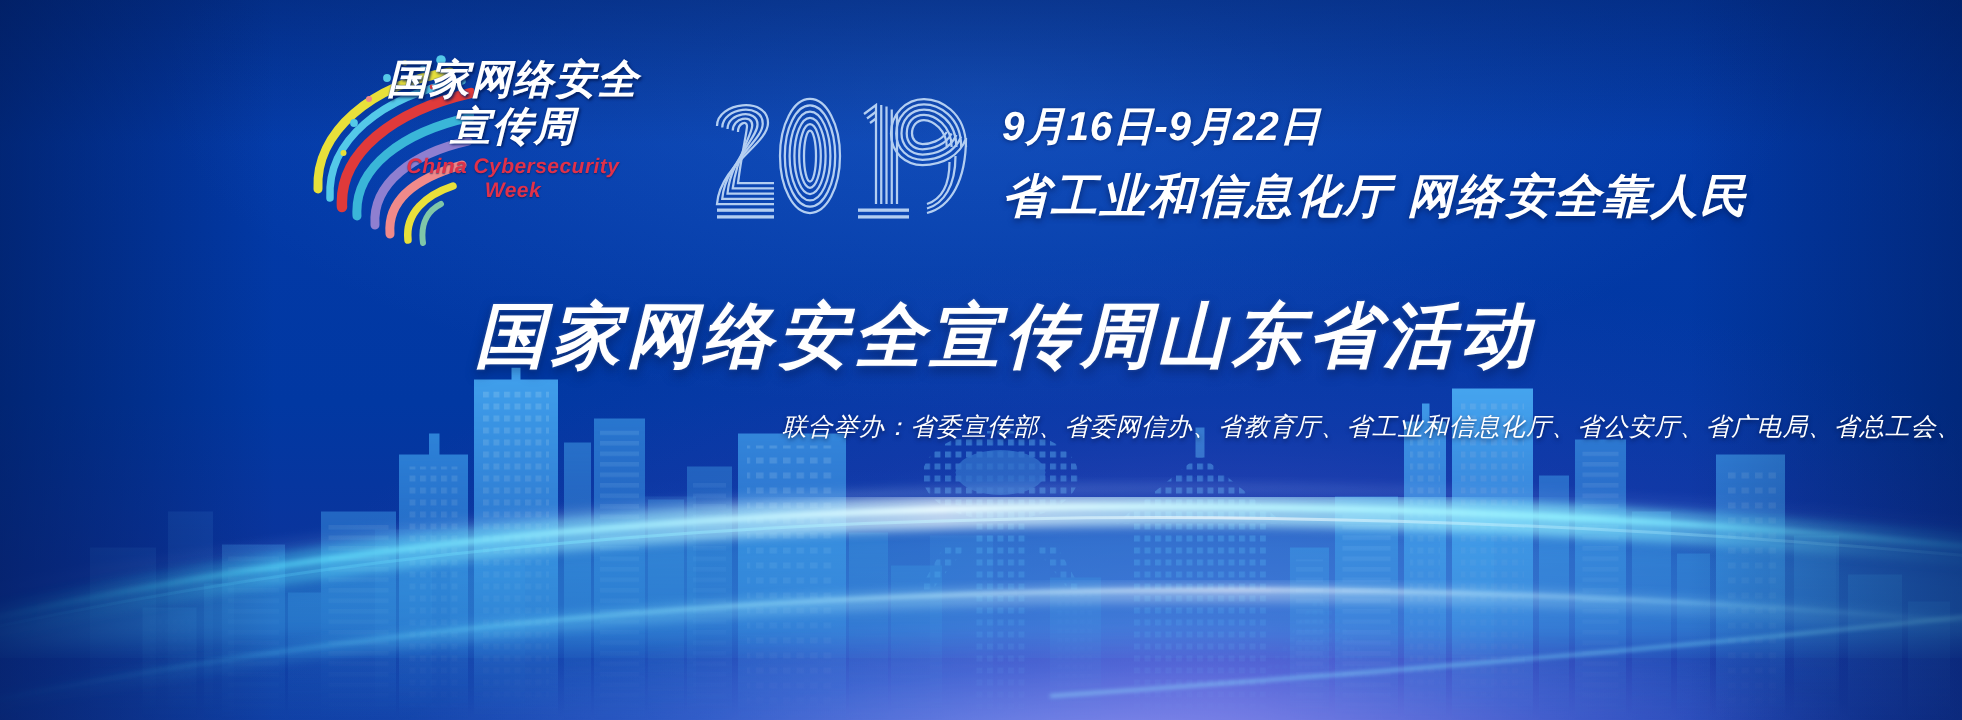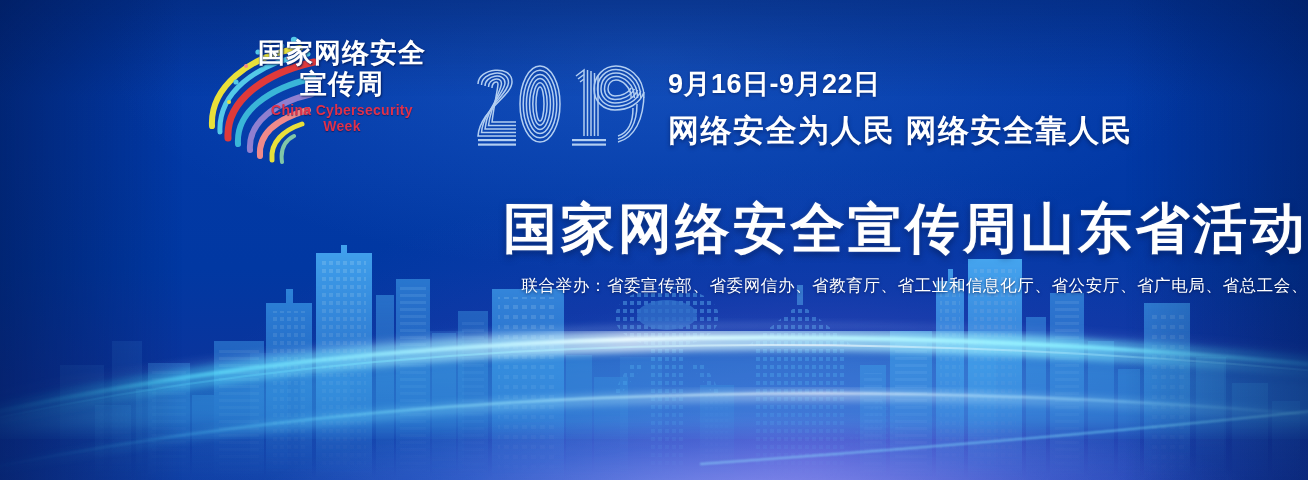--- a/index.html
+++ b/index.html
@@ -5,20 +5,21 @@
 <style>
   html,body{margin:0;padding:0;background:#02307f;}
   body{font-family:"Liberation Sans","DejaVu Sans",sans-serif;}
 
   .banner{
     position:relative;width:1308px;height:480px;overflow:hidden;
     background:
       radial-gradient(ellipse 900px 420px at 62% 96%, rgba(120,100,230,.55) 0%, rgba(60,70,200,.22) 42%, rgba(0,0,0,0) 70%),
       radial-gradient(ellipse 1100px 260px at 50% 100%, rgba(20,150,235,.35) 0%, rgba(0,0,0,0) 65%),
       linear-gradient(180deg,#033aa8 0%, #0239a6 32%, #0138a2 56%, #0b349c 78%, #10359c 100%);
+    font-style: italic;
   }
 
   
   .sky-glow{position:absolute;inset:0;
     background:radial-gradient(ellipse 760px 300px at 50% 12%, rgba(60,130,235,.30) 0%, rgba(0,0,0,0) 72%);
     pointer-events:none;}
   .edge-dark{position:absolute;inset:0;pointer-events:none;
     background:
       linear-gradient(90deg, rgba(1,22,78,.55) 0%, rgba(0,0,0,0) 14%, rgba(0,0,0,0) 86%, rgba(1,22,78,.45) 100%),
       linear-gradient(180deg, rgba(2,26,85,.40) 0%, rgba(0,0,0,0) 20%);}
@@ -53,22 +54,22 @@
   .year{position:absolute;left:472px;top:58px;width:180px;height:102px;}
   .year svg{display:block;width:100%;height:100%;}
 
   
   .date{position:absolute;left:668px;top:66px;color:#ffffff;font-size:27px;font-weight:bold;
         letter-spacing:.5px;white-space:nowrap;text-shadow:0 1px 3px rgba(2,22,75,.55);}
   .slogan{position:absolute;left:668px;top:110px;color:#ffffff;font-size:31px;font-weight:bold;
         letter-spacing:1.5px;white-space:nowrap;text-shadow:0 2px 4px rgba(2,22,75,.6);}
 
   
-  .title{position:absolute;left:0;right:0;top:193px;text-align:right;color:#ffffff;
-        font-size:54px;font-weight:bold;letter-spacing:3.5px;white-space:nowrap;
+  .title{position:absolute;left:0;right:0;top:193px;text-align:center;color:#ffffff;
+        font-size:47px;font-weight:bold;letter-spacing:3.5px;white-space:nowrap;
         text-shadow:0 3px 7px rgba(2,20,70,.55), 0 0 2px rgba(255,255,255,.25);padding-left:32px;}
 
   
   .orgs{position:absolute;left:0;right:0;top:272px;text-align:center;}
   .org-line{color:#ffffff;font-size:16.5px;line-height:26px;letter-spacing:.6px;
             white-space:nowrap;text-shadow:0 1px 3px rgba(2,20,70,.75);text-align:right;}
 </style>
 </head>
 <body>
 
@@ -353,21 +354,21 @@
           <path d="M162.4 40 C162.4 25.5, 151 18.5, 144 18.5 C136.5 18.5, 132.5 24, 132.5 31 C132.5 37, 136.5 41.5, 143 41.5 C150 41.5, 158.5 38.5, 162.4 31"></path>
           <path d="M159.2 40 C159.2 29, 150 22, 144 22 C139 22, 136 26, 136 31 C136 35, 139 38, 143 38 C148 38, 155.5 36, 159.2 30"></path>
           <path d="M165 46 C165 66, 157 78, 146 81"></path>
           <path d="M161 50 C161 66, 155 75, 146 78"></path>
         </g>
       </g>
     </svg>
   </div>
 
   <div class="date">9月16日-9月22日</div>
-  <div class="slogan">网络安全为人民  网络安全靠人民</div>
+  <div class="slogan">省工业和信息化厅  网络安全靠人民</div>
 
   <div class="title">国家网络安全宣传周山东省活动</div>
 
   <div class="orgs">
     <div class="org-line">联合举办：省委宣传部、省委网信办、省教育厅、省工业和信息化厅、省公安厅、省广电局、省总工会、</div>
   </div>
 
 </div>
 
 </body></html>

